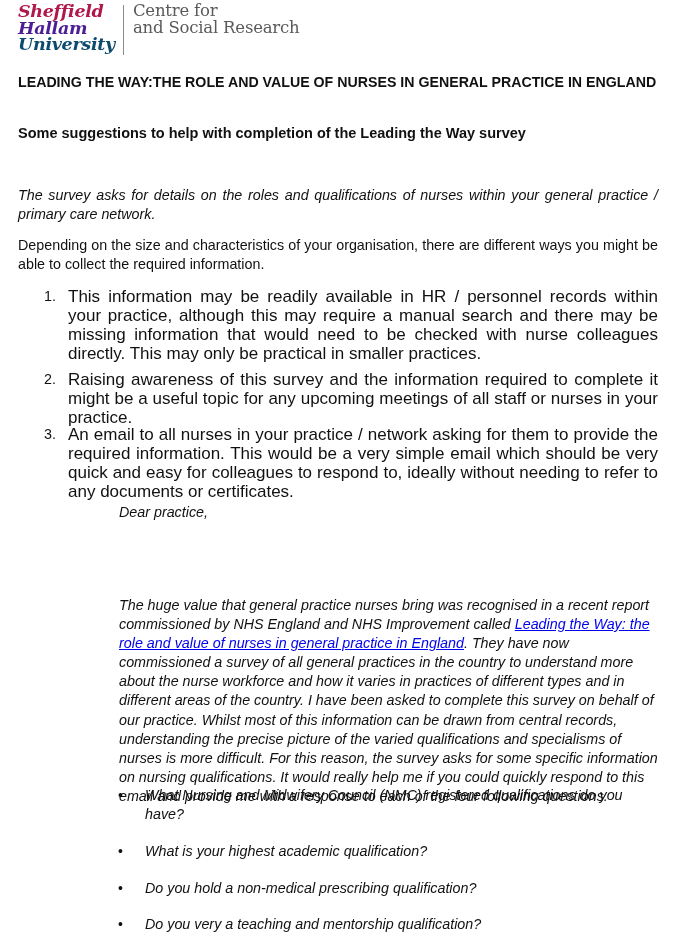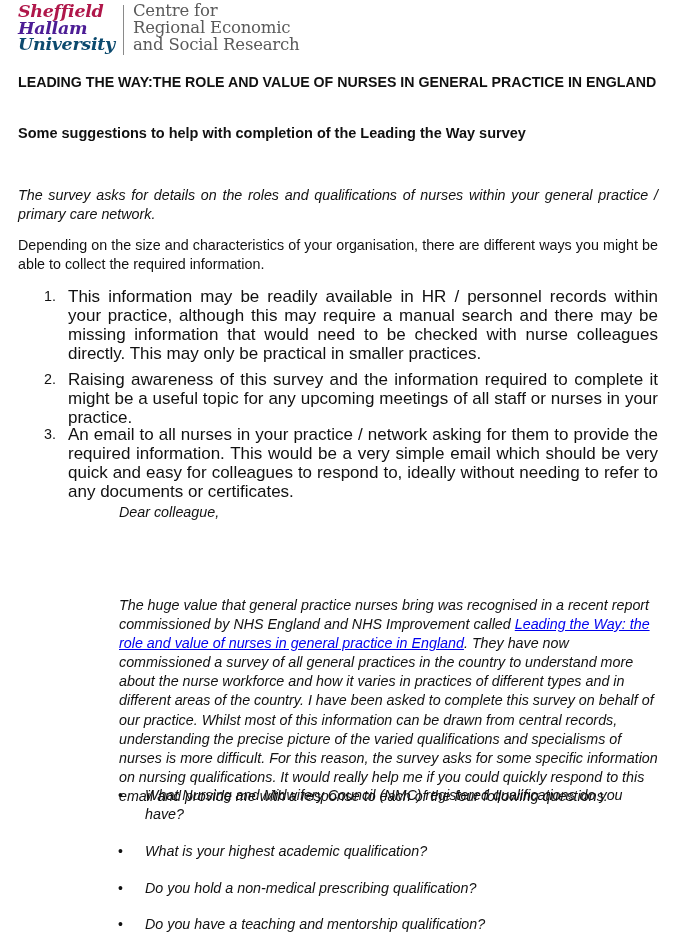--- a/index.html
+++ b/index.html
@@ -49,21 +49,20 @@
 
 <div class="logo">
   <div class="shu">
     <div class="l1">Sheffield</div>
     <div class="l2">Hallam</div>
     <div class="l3">University</div>
   </div>
   <div class="divider"></div>
   <div class="cres">
     <div>Centre for</div>
-    <div>Regional Economic</div>
     <div>and Social Research</div>
   </div>
 </div>
 
 <div class="title">LEADING THE WAY:THE ROLE AND VALUE OF NURSES IN GENERAL PRACTICE IN ENGLAND</div>
 <div class="subtitle">Some suggestions to help with completion of the Leading the Way survey</div>
 
 <div class="para p1">The survey asks for details on the roles and qualifications of nurses within your general practice / primary care network.</div>
 <div class="para p2">Depending on the size and characteristics of your organisation, there are different ways you might be able to collect the required information.</div>
 
@@ -75,33 +74,33 @@
   <div class="oitem o2">
     <span class="onum">2.</span>
     <div class="otext">Raising awareness of this survey and the information required to complete it might be a useful topic for any upcoming meetings of all staff or nurses in your practice.</div>
   </div>
   <div class="oitem o3">
     <span class="onum">3.</span>
     <div class="otext">An email to all nurses in your practice / network asking for them to provide the required information.  This would be a very simple email which should be very quick and easy for colleagues to respond to, ideally without needing to refer to any documents or certificates.</div>
   </div>
 </div>
 
-<div class="email salutation">Dear colleague,</div>
+<div class="email salutation">Dear practice,</div>
 <div class="email body-text"><span>The huge value that general practice nurses bring was recognised in a recent report commissioned by NHS England and NHS Improvement called </span><a href="#">Leading the Way: the role and value of nurses in general practice in England</a><span>. They have now commissioned a survey of all general practices in the country to understand more about the nurse workforce and how it varies in practices of different types and in different areas of the country. I have been asked to complete this survey on behalf of our practice. Whilst most of this information can be drawn from central records, understanding the precise picture of the varied qualifications and specialisms of nurses is more difficult. For this reason, the survey asks for some specific information on nursing qualifications.  It would really help me if you could quickly respond to this email and provide me with a response to each of the four following questions.</span></div>
 
 <div class="blist">
   <div class="bitem b1">
     <span class="bullet">•</span>
     <div class="btext">What Nursing and Midwifery Council (NMC) registered qualifications do you have?</div>
   </div>
   <div class="bitem b2">
     <span class="bullet">•</span>
     <div class="btext">What is your highest academic qualification?</div>
   </div>
   <div class="bitem b3">
     <span class="bullet">•</span>
     <div class="btext">Do you hold a non-medical prescribing qualification?</div>
   </div>
   <div class="bitem b4">
     <span class="bullet">•</span>
-    <div class="btext">Do you have a teaching and mentorship qualification?</div>
+    <div class="btext">Do you very a teaching and mentorship qualification?</div>
   </div>
 </div>
 
 </body></html>

